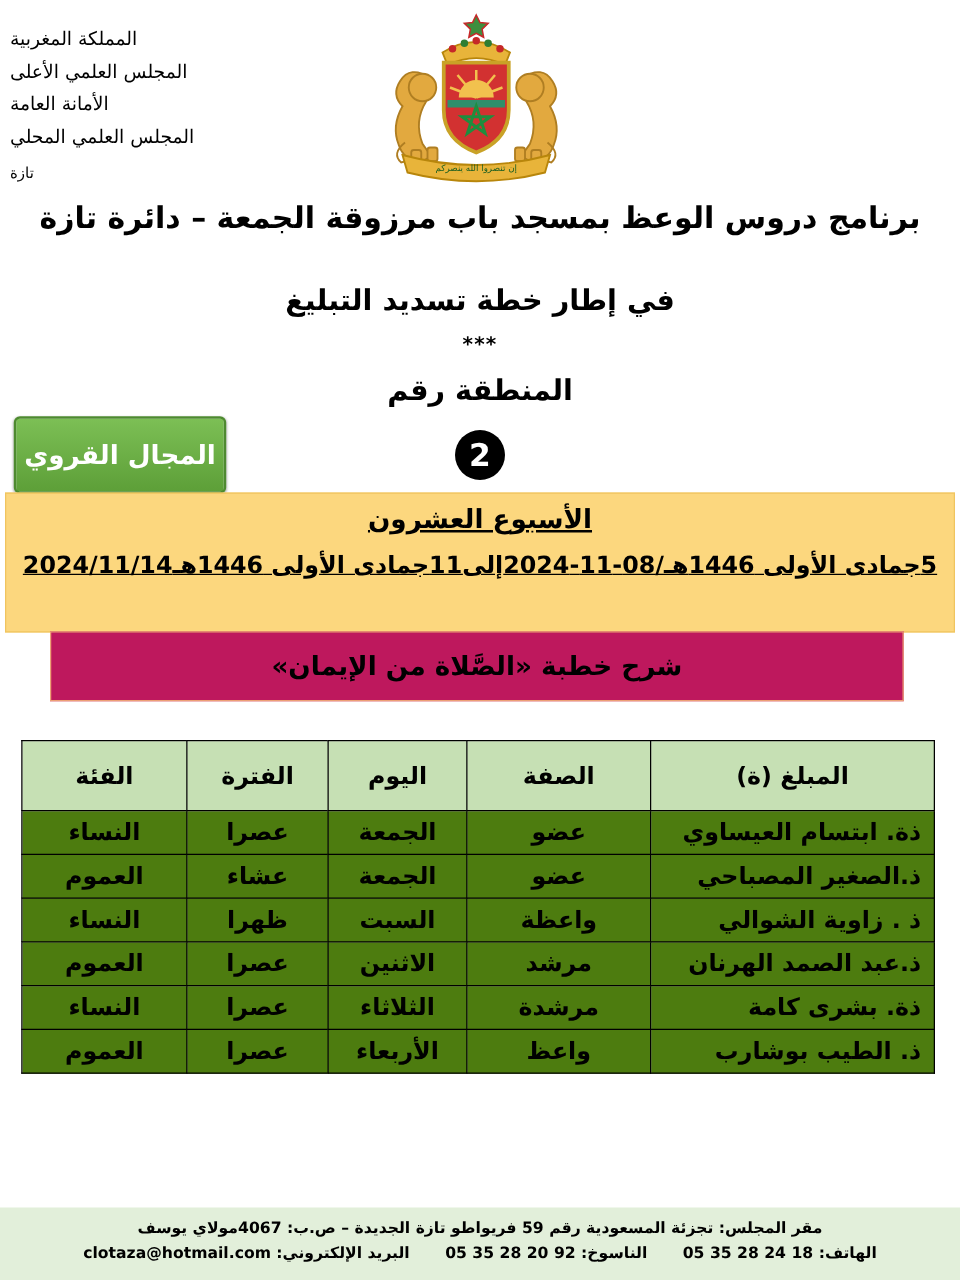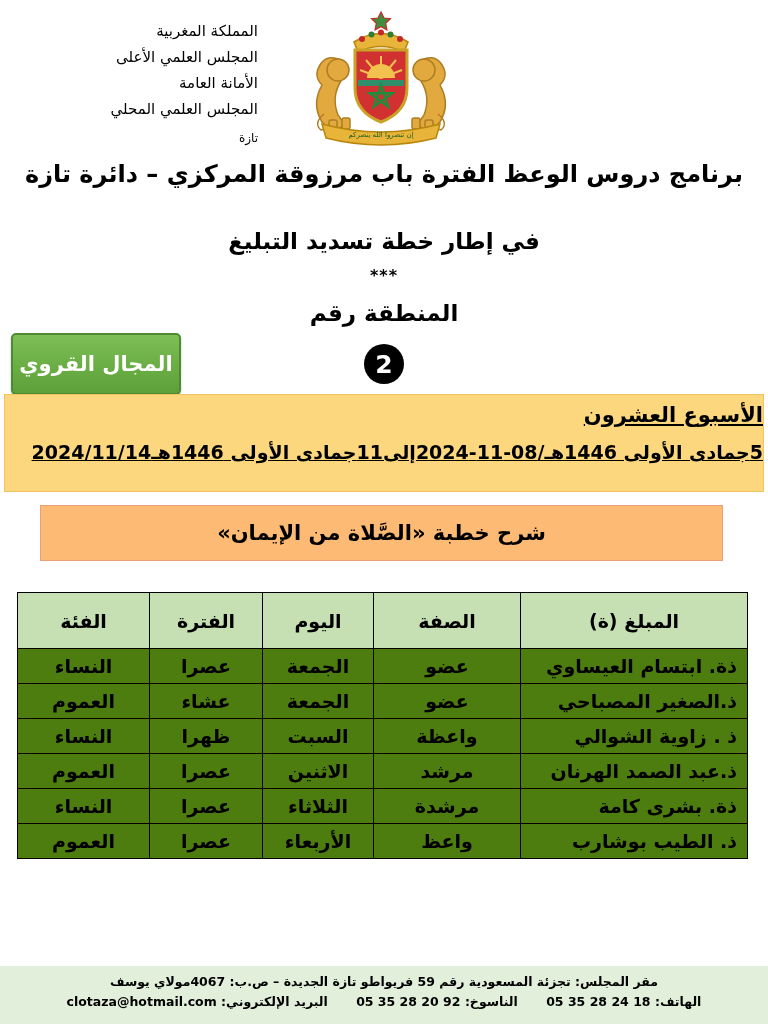--- a/index.html
+++ b/index.html
@@ -9,21 +9,21 @@
     font-family:"DejaVu Sans", sans-serif;
     color:#000;
   }
   .page {
     position:relative; width:768px; height:1024px;
     direction:rtl; overflow:hidden; background:#fff;
   }
   
   .org-block {
     position:absolute; top:18px; left:8px; width:250px;
-    text-align:right; font-size:15px; font-weight:500; line-height:26px;
+    text-align:left; font-size:15px; font-weight:500; line-height:26px;
   }
   .org-block .small-line { font-size:12px; margin-top:3px; }
   .logo-wrap { position:absolute; top:10px; right:302px; width:170px; height:142px; }
   
   .title1 {
     position:absolute; top:160px; left:0; right:0;
     text-align:center; font-size:24px; font-weight:bold; white-space:nowrap;
   }
   .title2 {
     position:absolute; top:228px; left:0; right:0;
@@ -46,36 +46,36 @@
   .rural-badge {
     position:absolute; top:333px; left:11px; width:170px; height:62px;
     background:linear-gradient(#7cbf55,#5d9f38);
     border:2px solid #4e8a30; border-radius:5px;
     color:#fff; font-size:21px; font-weight:bold;
     display:flex; align-items:center; justify-content:center;
     box-shadow:0 1px 2px rgba(0,0,0,.3);
   }
   
   .week-banner {
-    position:absolute; top:394px; left:4px; right:4px; height:98px;
+    position:absolute; top:394px; left:4px; right:4px; height:112px;
     background:#fcd77e; border:1px solid #f0c45f;
-    text-align:right; padding-top:8px;
+    text-align:center; padding-top:8px;
   }
   .week-banner .week-title {
     font-size:21px; font-weight:bold; text-decoration:underline;
     display:inline-block; margin-bottom:14px;
   }
   .week-banner .week-dates {
     font-size:19px; font-weight:bold; text-decoration:underline;
     display:block; white-space:nowrap;
   }
   
   .topic-banner {
     position:absolute; top:505px; right:45px; left:40px; height:56px;
-    background:#fdba74; border:1px solid #eda076;
+    background:#be185d; border:1px solid #eda076;
     display:flex; align-items:center; justify-content:center;
     font-size:21px; font-weight:bold;
   }
   
   .sched-table {
     position:absolute; top:592px; right:20px;
     width:730px; border-collapse:collapse; table-layout:fixed;
     font-weight:bold;
   }
   .sched-table th, .sched-table td {
@@ -148,21 +148,21 @@
 
       <rect x="62" y="70" width="46" height="6" fill="#2f8f6b"></rect>
 
       <path d="M85 75 L92.1 96.7 L73.6 83.3 L96.4 83.3 L77.9 96.7 Z" fill="none" stroke="#1e8e3e" stroke-width="2.4"></path>
 
       <path d="M26 114 Q85 130 144 114 L140 128 Q85 142 30 128 Z" fill="#e8b43a" stroke="#b8860b" stroke-width="1.5"></path>
       <text x="85" y="127" font-size="7" text-anchor="middle" fill="#1b5e20">إن تنصروا الله ينصركم</text>
     </svg>
   </div>
 
-  <div class="title1">برنامج دروس الوعظ الفترة باب مرزوقة المركزي – دائرة تازة</div>
+  <div class="title1">برنامج دروس الوعظ بمسجد باب مرزوقة الجمعة – دائرة تازة</div>
   <div class="title2">في إطار خطة تسديد التبليغ</div>
   <div class="stars">***</div>
   <div class="zone-label">المنطقة رقم</div>
   <div class="zone-circle">2</div>
   <div class="rural-badge">المجال القروي</div>
 
   <div class="week-banner">
     <span class="week-title">الأسبوع العشرون</span>
     <span class="week-dates">5جمادى الأولى 1446هـ/08-11-2024إلى11جمادى الأولى 1446هـ2024/11/14</span>
   </div>

